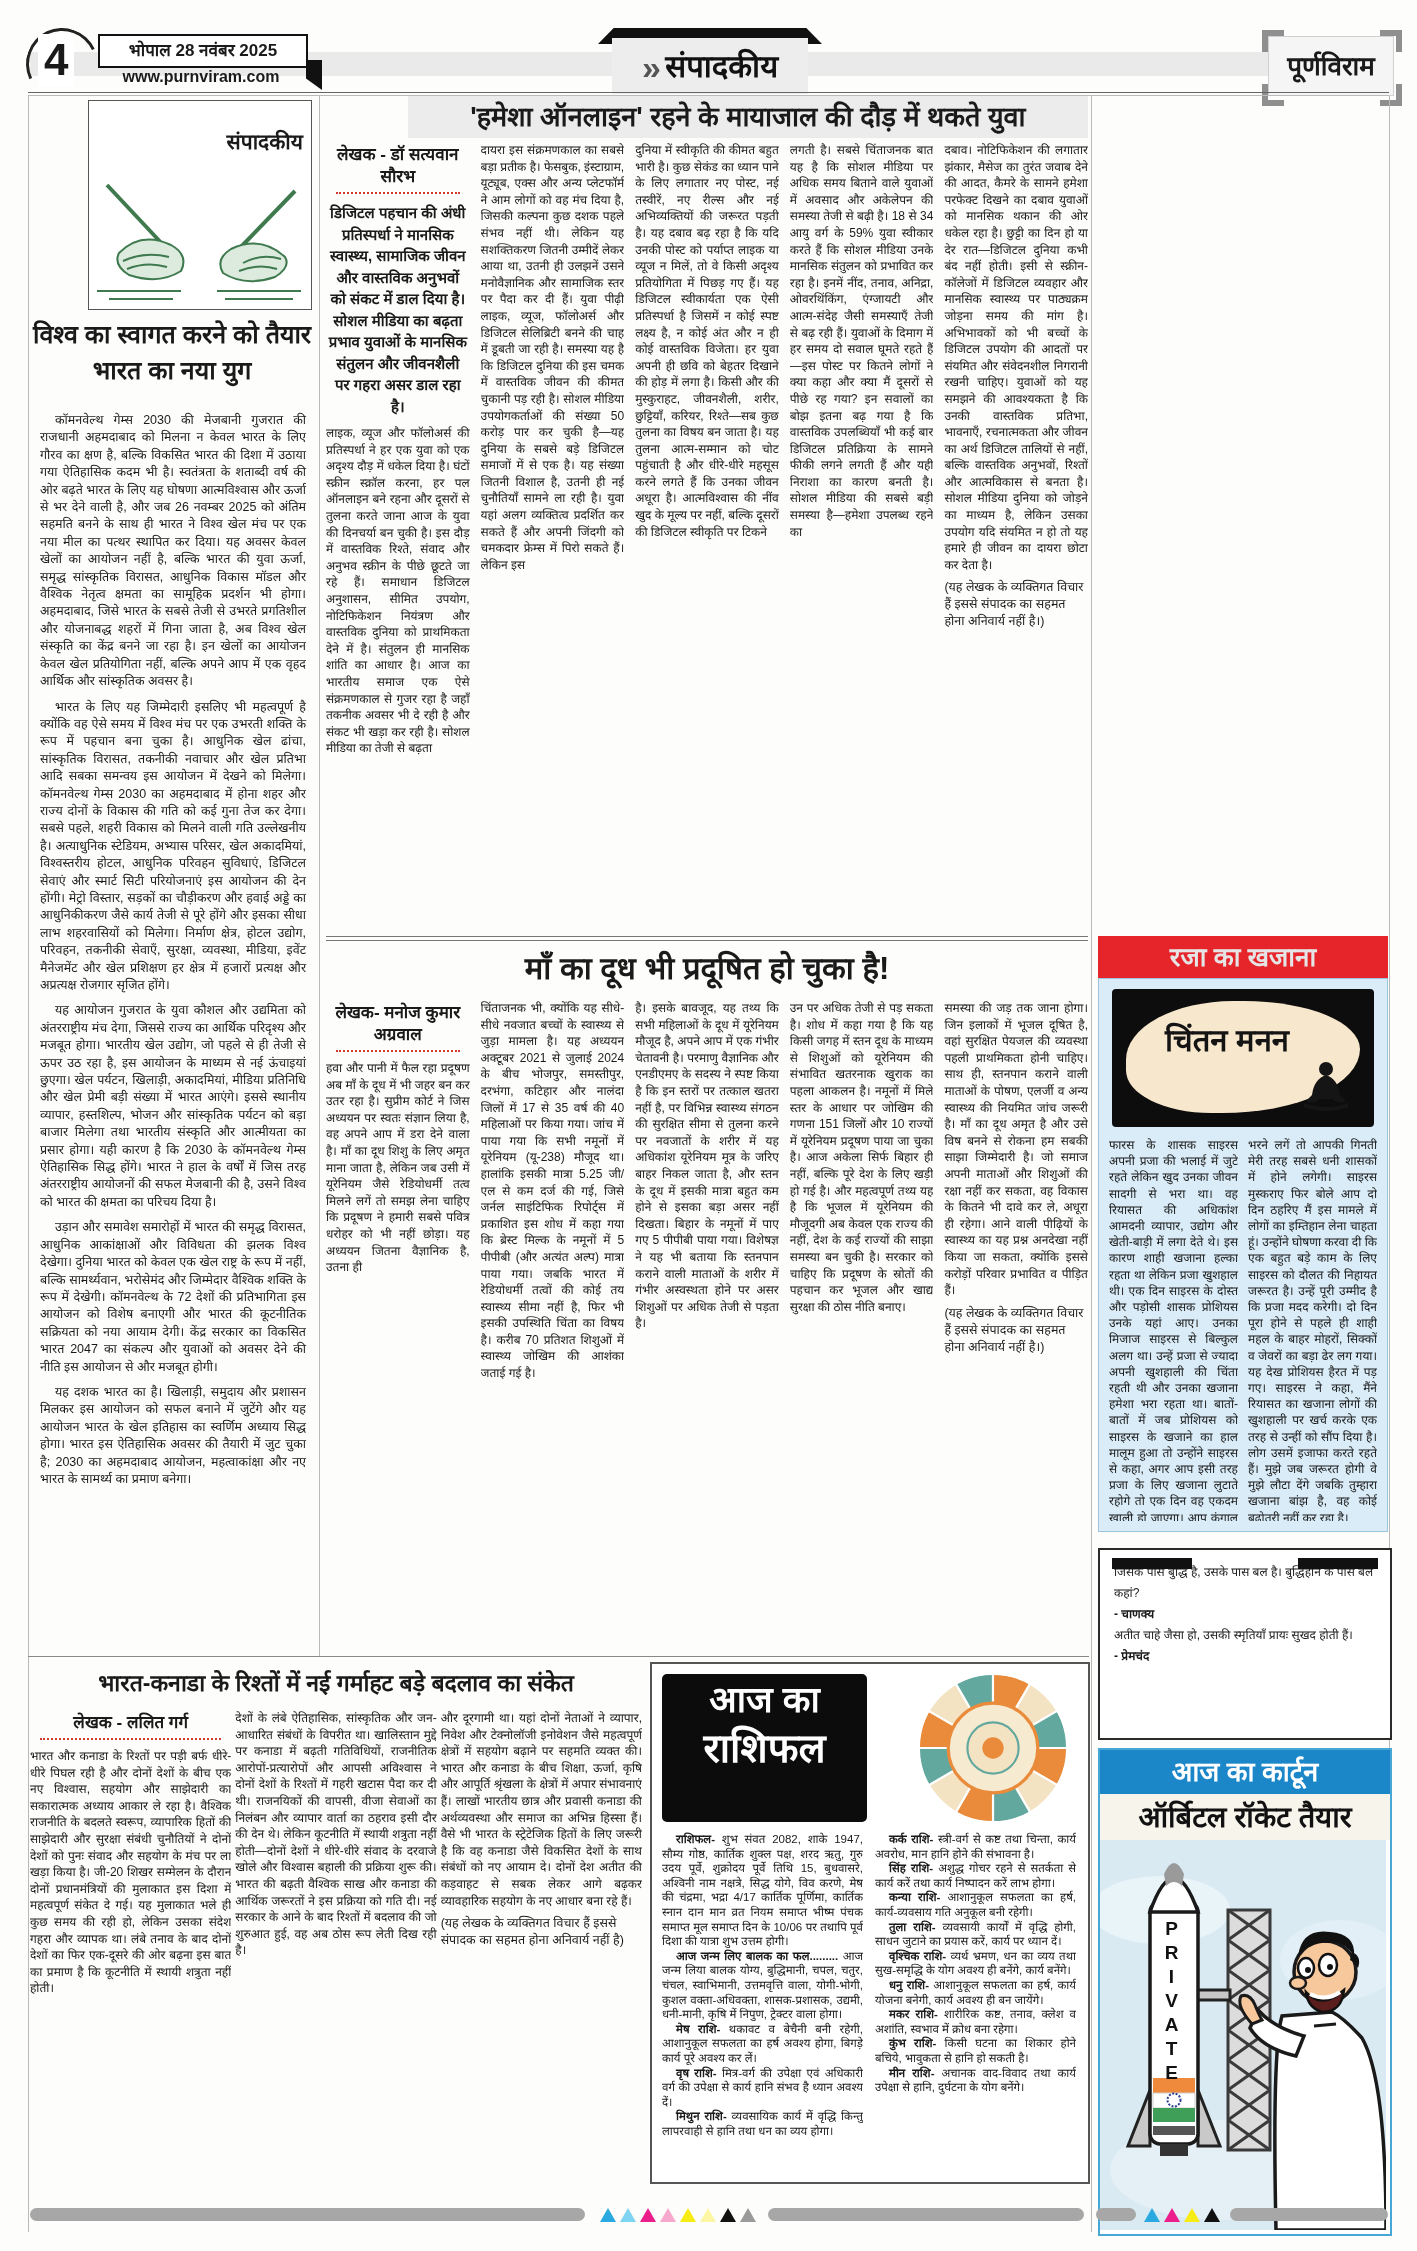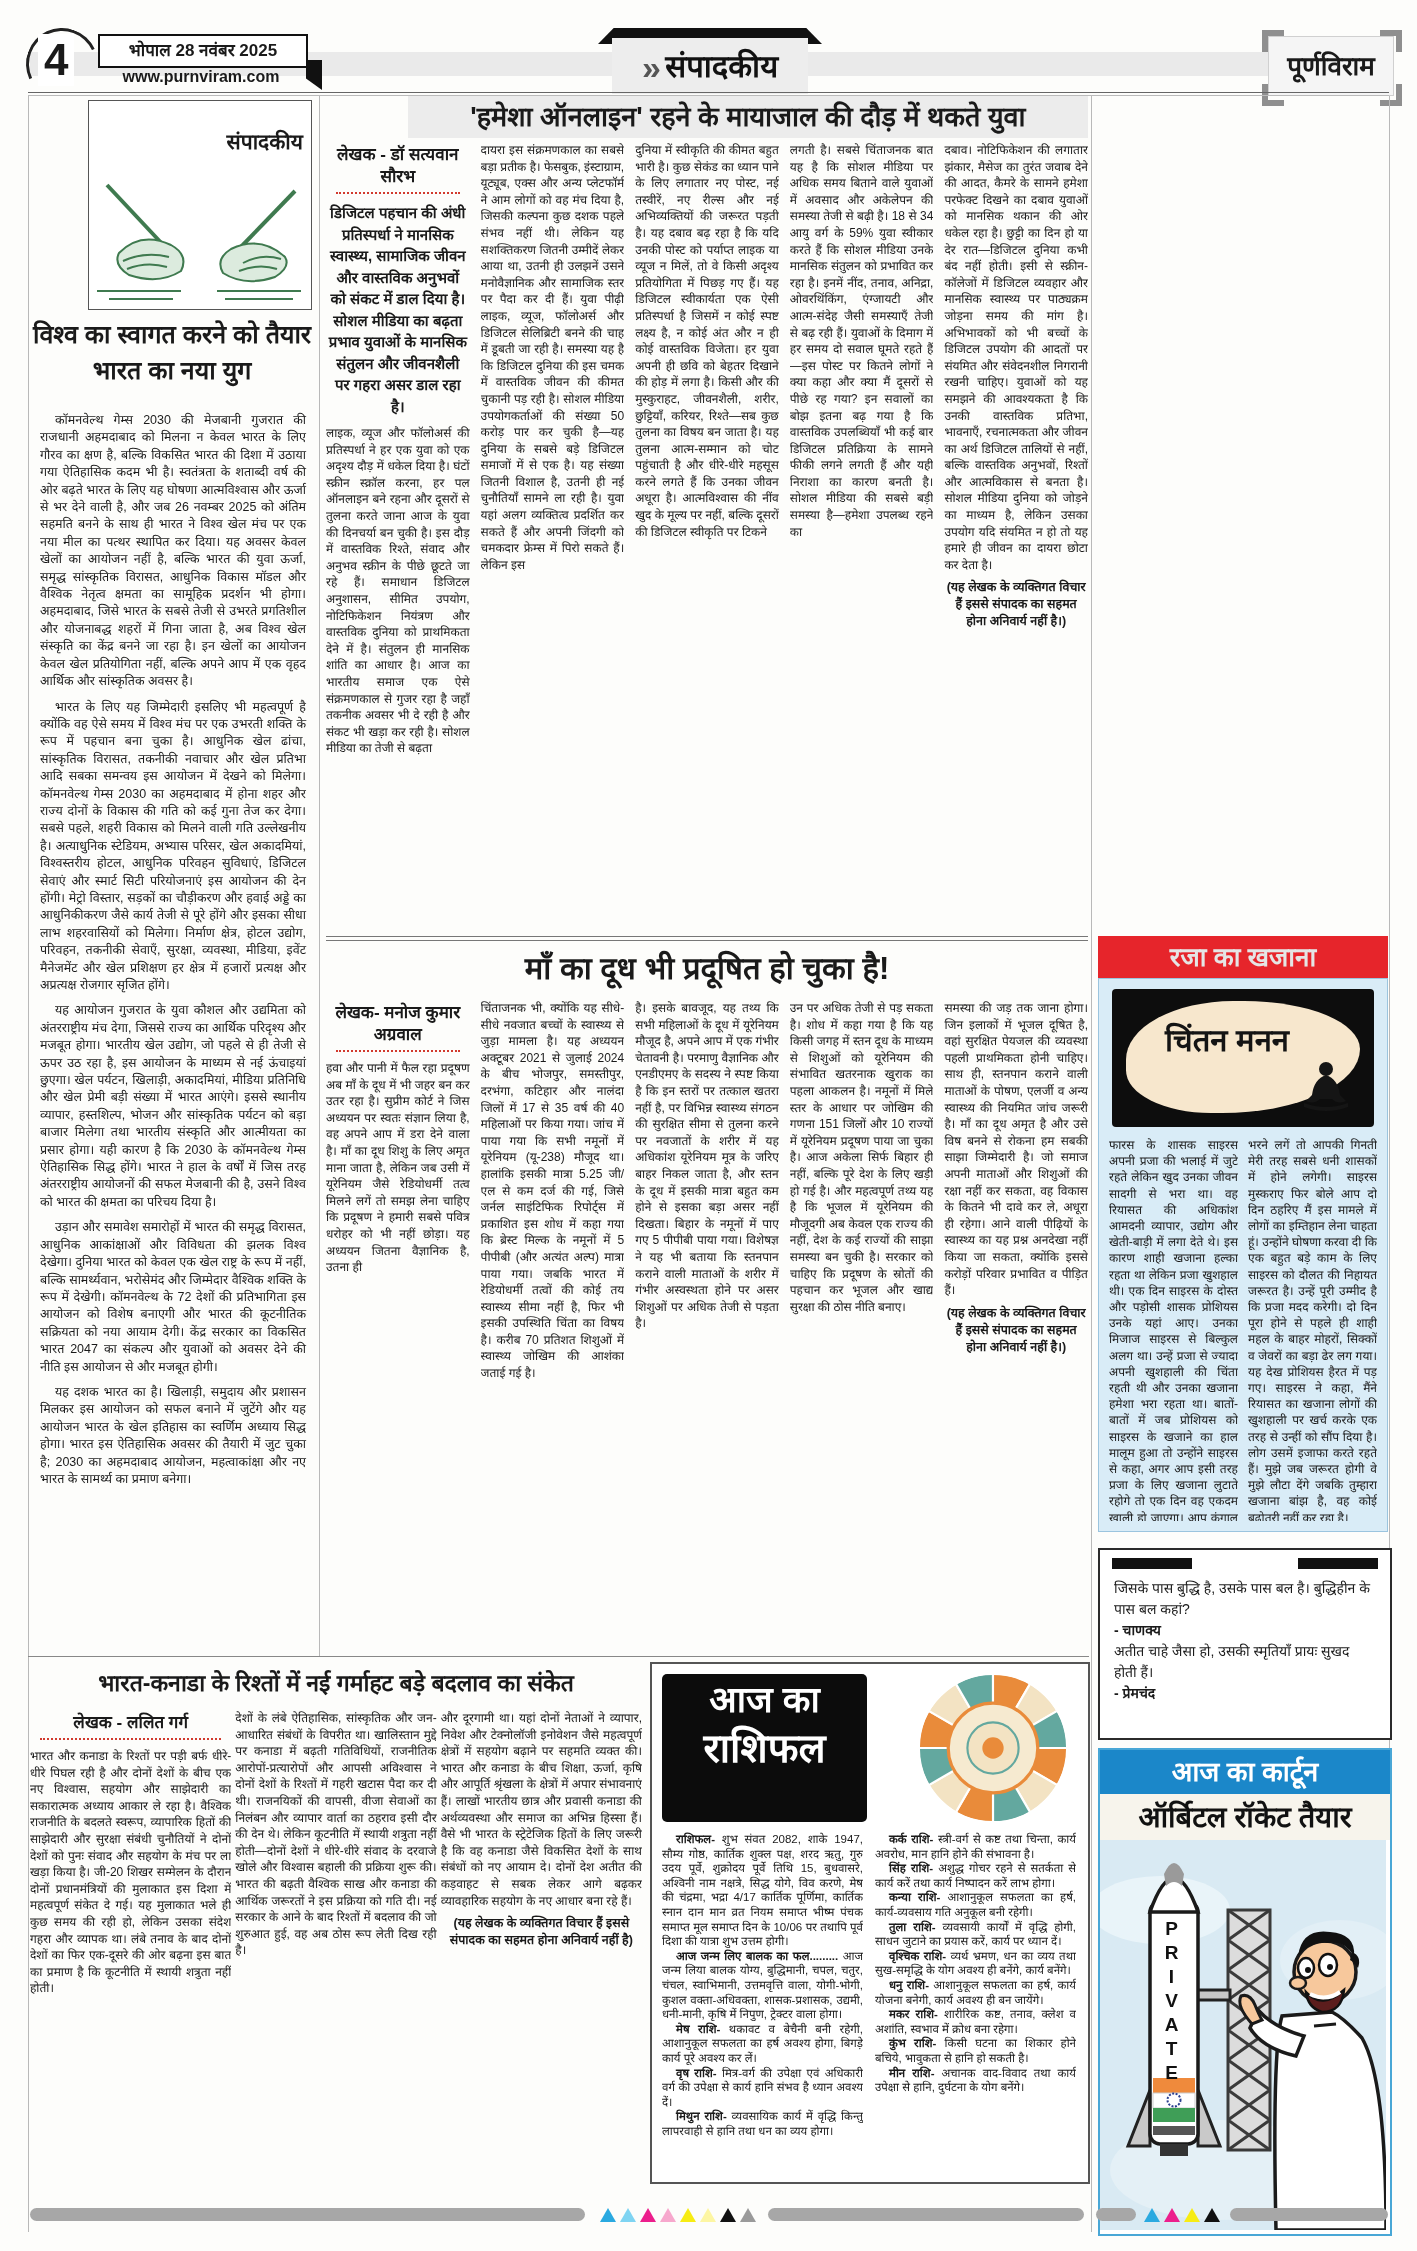--- a/index.html
+++ b/index.html
@@ -9,21 +9,21 @@
   .b{font-weight:bold}
   .ctr{text-align:center}
   .just{text-align:justify;text-justify:inter-word}
   .cols{display:flex}
   .col{flex:1;overflow:hidden}
   .body12{font-size:12px;line-height:16.6px}
   .body12 p, .bodytxt p{margin:8px;text-indent:15px}
   .author{font-size:17px;line-height:22px;font-weight:bold;text-align:center;margin:2px 4px 4px}
   .dotline{border-bottom:2px dotted #d23a2e;margin:4px 10px 8px}
   .deck{font-size:15px;line-height:21.5px;font-weight:bold;text-align:center;padding:0 2px}
-  .note{font-weight:bold;text-align:center;font-size:12.5px;line-height:17px;margin-top:6px}
+  .note{font-weight:normal;font-size:12.5px;line-height:17px;margin-top:6px}
   .vline{position:absolute;width:1px;background:#b9b9b9}
   .hline{position:absolute;height:1px;background:#999}
   .graybar{position:absolute;height:13px;background:#a7a7a7;border-radius:7px}
   .tri{position:absolute;width:0;height:0;border-left:8px solid transparent;border-right:8px solid transparent;border-bottom:14px solid #000}
   .cornel{position:absolute;width:16px;height:16px}
   .rz p{margin:0;text-indent:14px}
   .rocket-label{writing-mode:vertical-rl;text-orientation:upright;font-weight:bold;
                 font-size:19px;letter-spacing:3px;color:#111}
 </style>
 </head>
@@ -142,21 +142,21 @@
       <div class="cols" style="padding:2px 10px;gap:10px">
         <div class="col just" style="font-size:12px;line-height:16.2px;height:384px">फारस के शासक साइरस अपनी प्रजा की भलाई में जुटे रहते लेकिन खुद उनका जीवन सादगी से भरा था। वह रियासत की अधिकांश आमदनी व्यापार, उद्योग और खेती-बाड़ी में लगा देते थे। इस कारण शाही खजाना हल्का रहता था लेकिन प्रजा खुशहाल थी। एक दिन साइरस के दोस्त और पड़ोसी शासक प्रोशियस उनके यहां आए। उनका मिजाज साइरस से बिल्कुल अलग था। उन्हें प्रजा से ज्यादा अपनी खुशहाली की चिंता रहती थी और उनका खजाना हमेशा भरा रहता था। बातों-बातों में जब प्रोशियस को साइरस के खजाने का हाल मालूम हुआ तो उन्होंने साइरस से कहा, अगर आप इसी तरह प्रजा के लिए खजाना लुटाते रहोगे तो एक दिन वह एकदम खाली हो जाएगा। आप कंगाल हो जाओगे। अगर आप भी मेरी तरह खजाना</div>
         <div class="col just" style="font-size:12px;line-height:16.2px;height:384px">भरने लगें तो आपकी गिनती मेरी तरह सबसे धनी शासकों में होने लगेगी। साइरस मुस्कराए फिर बोले आप दो दिन ठहरिए मैं इस मामले में लोगों का इम्तिहान लेना चाहता हूं। उन्होंने घोषणा करवा दी कि एक बहुत बड़े काम के लिए साइरस को दौलत की निहायत जरूरत है। उन्हें पूरी उम्मीद है कि प्रजा मदद करेगी। दो दिन पूरा होने से पहले ही शाही महल के बाहर मोहरों, सिक्कों व जेवरों का बड़ा ढेर लग गया। यह देख प्रोशियस हैरत में पड़ गए। साइरस ने कहा, मैंने रियासत का खजाना लोगों की खुशहाली पर खर्च करके एक तरह से उन्हीं को सौंप दिया है। लोग उसमें इजाफा करते रहते हैं। मुझे जब जरूरत होगी वे मुझे लौटा देंगे जबकि तुम्हारा खजाना बांझ है, वह कोई बढ़ोतरी नहीं कर रहा है।</div>
       </div>
     </div>
   </div>
 
   <div class="abs" style="left:1098px;top:1548px;width:290px;height:188px;background:#fff;border:2px solid #2b2b2b;overflow:hidden">
     <div style="position:absolute;left:12px;top:8px;width:80px;height:11px;background:#111"></div>
     <div style="position:absolute;right:12px;top:8px;width:80px;height:11px;background:#111"></div>
-    <div style="padding:28px 14px 0;font-size:14px;line-height:21px">
+    <div style="padding:12px 14px 0;font-size:12px;line-height:21px">
       <div>जिसके पास बुद्धि है, उसके पास बल है। बुद्धिहीन के पास बल कहां?</div>
       <div class="b">- चाणक्य</div>
       <div>अतीत चाहे जैसा हो, उसकी स्मृतियाँ प्रायः सुखद होती हैं।</div>
       <div class="b">- प्रेमचंद</div>
     </div>
   </div>
 
   <div class="abs" style="left:1098px;top:1748px;width:290px;height:484px;border:2px solid #49a7d6;background:#fff;overflow:hidden">
     <div class="b ctr" style="height:44px;line-height:44px;background:#1b87c9;color:#fff;font-size:27px">आज का कार्टून</div>
     <div class="b ctr" style="height:46px;line-height:46px;font-size:29px;background:#f7f4ec;color:#111">ऑर्बिटल रॉकेट तैयार</div>

